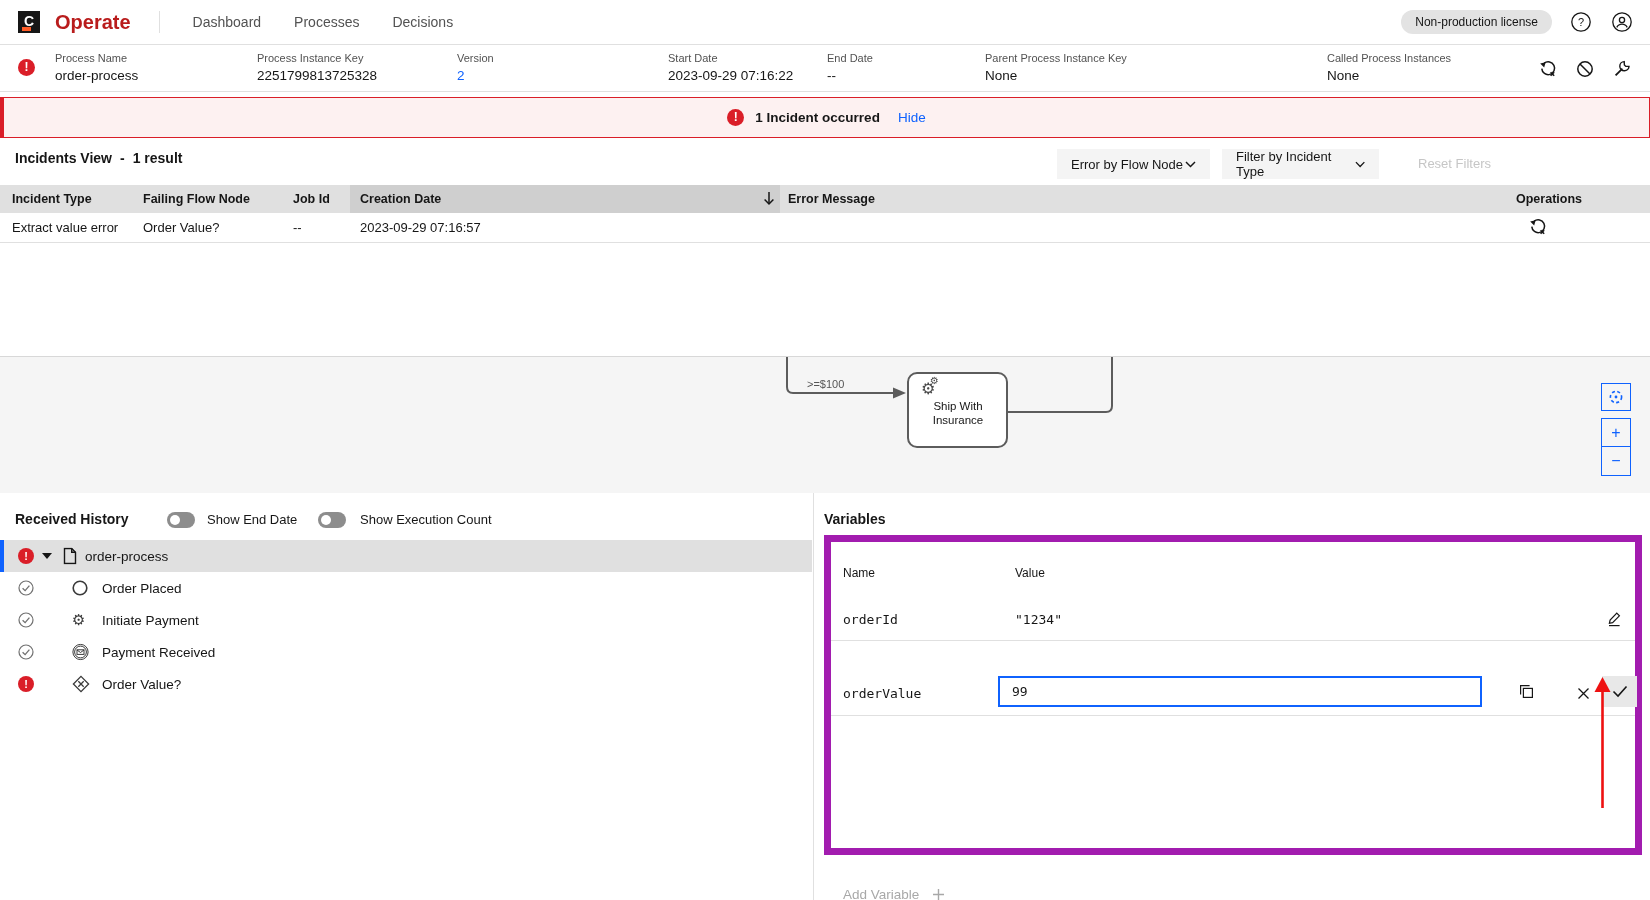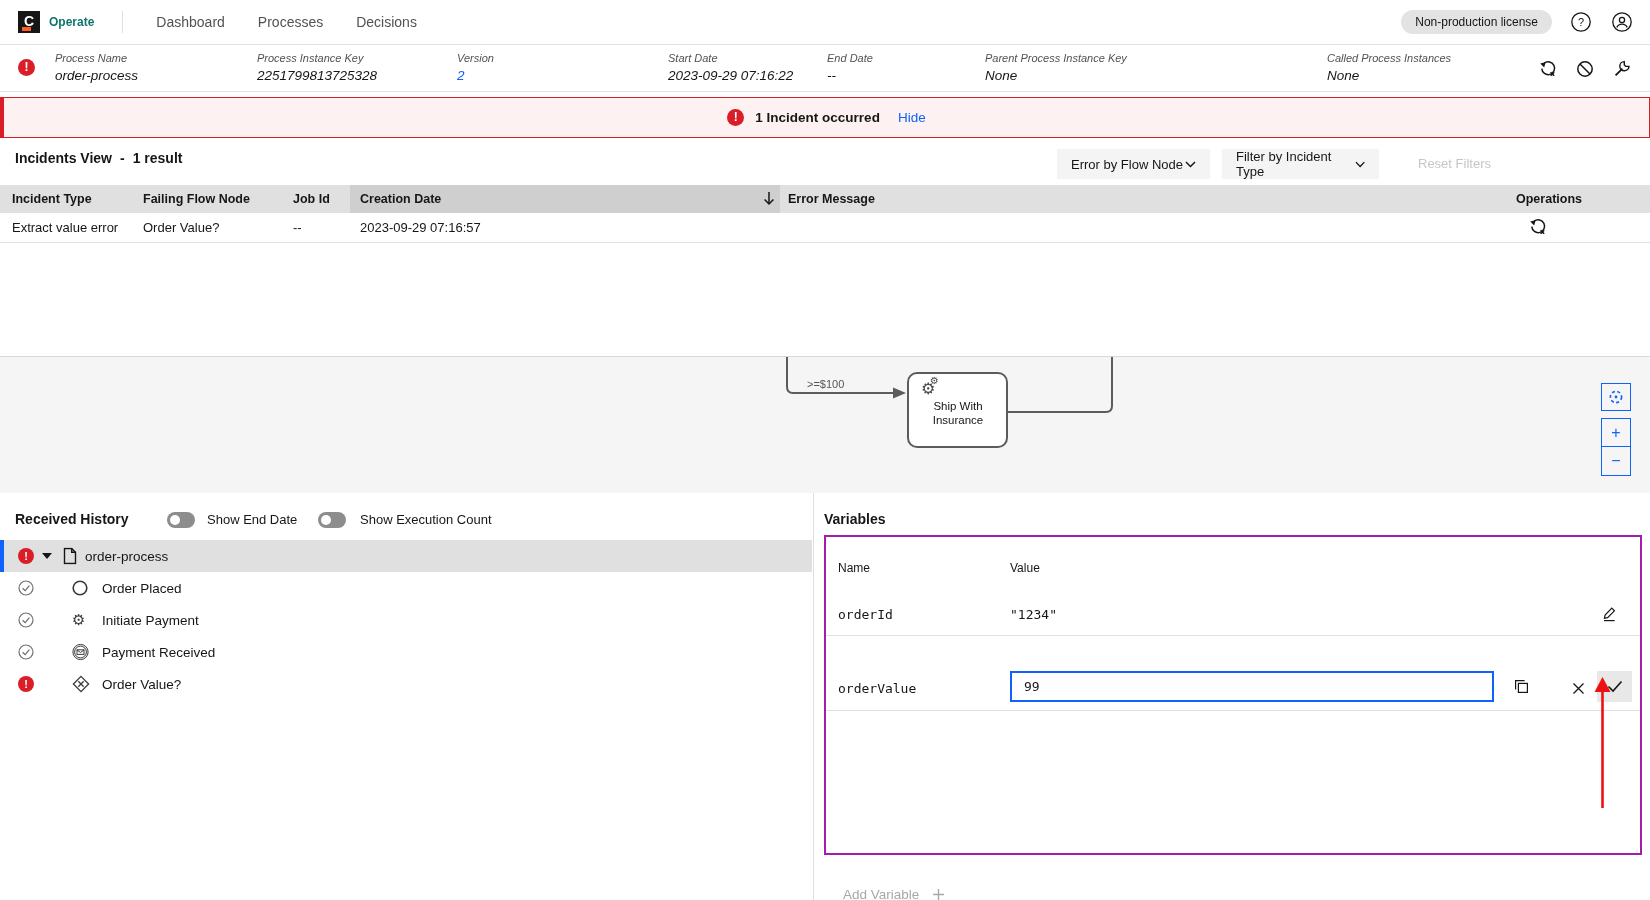--- a/index.html
+++ b/index.html
@@ -8,32 +8,32 @@
     font-family:"Liberation Sans",sans-serif;background:#fff;color:#161616;
     -webkit-font-smoothing:antialiased;
   }
   .abs{position:absolute;}
 
   
   .navbar{position:absolute;left:0;top:0;width:1650px;height:44px;border-bottom:1px solid #e0e0e0;display:flex;align-items:center;background:#fff;}
   .logo{width:22px;height:22px;background:#161616;margin-left:18px;position:relative;flex:0 0 auto;}
   .logo-c{color:#fff;font-weight:bold;font-size:14px;display:block;text-align:center;line-height:21px;}
   .logo-accent{position:absolute;left:4px;bottom:2px;width:9px;height:4px;background:#ff5c26;}
-  .brand{margin-left:9px;font-weight:bold;font-size:12px;color:#0f766e;}
+  .brand{margin-left:15px;font-weight:bold;font-size:20px;color:#b91c1c;}
   .nav-divider{width:1px;height:22px;background:#e0e0e0;margin-left:28px;}
   .nav-item{margin-left:33px;font-size:14px;color:#525252;cursor:pointer;}
   .nav-right{margin-left:auto;display:flex;align-items:center;gap:17px;margin-right:16px;justify-content:space-between;}
   .license-badge{background:#e3e3e3;border-radius:13px;padding:5px 14px;font-size:12px;color:#161616;white-space:nowrap;}
   .icon-btn{width:24px;height:24px;display:flex;align-items:center;justify-content:center;cursor:pointer;}
 
   
   .phdr{position:absolute;left:0;top:45px;width:1650px;height:46px;border-bottom:1px solid #e0e0e0;background:#fff;}
   .err-badge{width:17px;height:17px;border-radius:50%;background:#da1e28;color:#fff;font-weight:bold;font-size:12px;text-align:center;line-height:17px;flex:0 0 auto;}
   .phdr .err-badge{position:absolute;left:18px;top:14px;}
-  .pf{position:absolute;top:7px;font-style:italic;}
+  .pf{position:absolute;top:7px;}
   .pf .pf-label{font-size:11px;color:#525252;}
   .pf .pf-value{font-size:13.5px;color:#161616;margin-top:4px;}
   .pf .pf-value.link{color:#0f62fe;cursor:pointer;}
   .phdr-ops{position:absolute;right:16px;top:12px;display:flex;gap:13px;}
 
   
   .banner{position:absolute;left:0;top:97px;width:1650px;height:41px;box-sizing:border-box;background:#fdf1f1;border:1px solid #da1e28;border-left-width:4px;display:flex;align-items:center;justify-content:center;gap:11px;}
   .banner-text{font-weight:bold;font-size:13.5px;}
   .banner-hide{color:#0f62fe;font-size:13.5px;margin-left:7px;cursor:pointer;}
 
@@ -72,31 +72,31 @@
 
   .trow{position:absolute;left:0;width:812px;height:32px;cursor:pointer;}
   .trow .ticon{position:absolute;top:50%;transform:translateY(-50%);display:flex;align-items:center;justify-content:center;}
   .trow .tlabel{position:absolute;top:50%;transform:translateY(-50%);font-size:13.5px;color:#161616;white-space:nowrap;}
   .trow.selected{background:#e0e0e0;}
   .trow.selected::before{content:"";position:absolute;left:0;top:0;bottom:0;width:4px;background:#0f62fe;}
   .gear-glyph{font-family:"DejaVu Sans",sans-serif;font-size:15px;color:#3a3a3a;line-height:1;}
 
   .vars{position:absolute;left:813px;top:493px;width:836px;height:407px;border-left:1px solid #e0e0e0;background:#fff;box-sizing:content-box;}
   .vars-title{position:absolute;left:10px;top:18px;}
-  .vars-box{position:absolute;left:10px;top:42px;width:818px;height:320px;box-sizing:border-box;border:2px solid #a21caf;}
+  .vars-box{position:absolute;left:10px;top:42px;width:818px;height:320px;box-sizing:border-box;border:7px solid #a21caf;}
   .vh{position:absolute;top:24px;font-size:12px;color:#161616;}
   .vh-name{left:12px;}
   .vh-value{left:184px;}
   .vrow{position:absolute;left:0;right:0;border-bottom:1px solid #e0e0e0;}
   .vrow1{top:56px;height:42px;}
   .vrow2{top:98px;height:44px;margin-top:31px;}
   .vname{position:absolute;left:12px;top:50%;transform:translateY(-50%);font-family:"DejaVu Sans Mono",monospace;font-size:13px;}
   .vvalue{position:absolute;left:184px;top:50%;transform:translateY(-50%);font-family:"DejaVu Sans Mono",monospace;font-size:13px;}
   .vedit-btn{position:absolute;left:772px;top:10px;width:22px;height:22px;display:flex;align-items:center;justify-content:center;cursor:pointer;}
-  .vinput{position:absolute;left:184px;top:5px;width:484px;height:31px;box-sizing:border-box;border:2px solid #0f62fe;background:#fff;padding:0 36px 0 12px;font-family:"DejaVu Sans Mono",monospace;font-size:13px;color:#161616;outline:none;}
+  .vinput{position:absolute;left:167px;top:5px;width:484px;height:31px;box-sizing:border-box;border:2px solid #0f62fe;background:#fff;padding:0 36px 0 12px;font-family:"DejaVu Sans Mono",monospace;font-size:13px;color:#161616;outline:none;}
   .vinput-copy{position:absolute;left:688px;top:13px;cursor:pointer;}
   .vcancel-btn{position:absolute;left:742px;top:12px;width:20px;height:20px;display:flex;align-items:center;justify-content:center;cursor:pointer;}
   .vconfirm-btn{position:absolute;left:771px;top:5px;width:35px;height:31px;background:#e8e8e8;display:flex;align-items:center;justify-content:center;cursor:pointer;}
   .vars-footer{position:absolute;left:29px;top:371px;display:flex;align-items:center;font-size:13.5px;}
   .add-var{color:#a8a8a8;display:flex;align-items:center;gap:13px;cursor:default;}
   .copy-vars{color:#0f62fe;display:flex;align-items:center;margin-left:43px;cursor:pointer;margin-top:44px;}
 
   .annot-arrow{position:absolute;left:1593px;top:676px;pointer-events:none;}
   svg{display:block;}
 </style>

